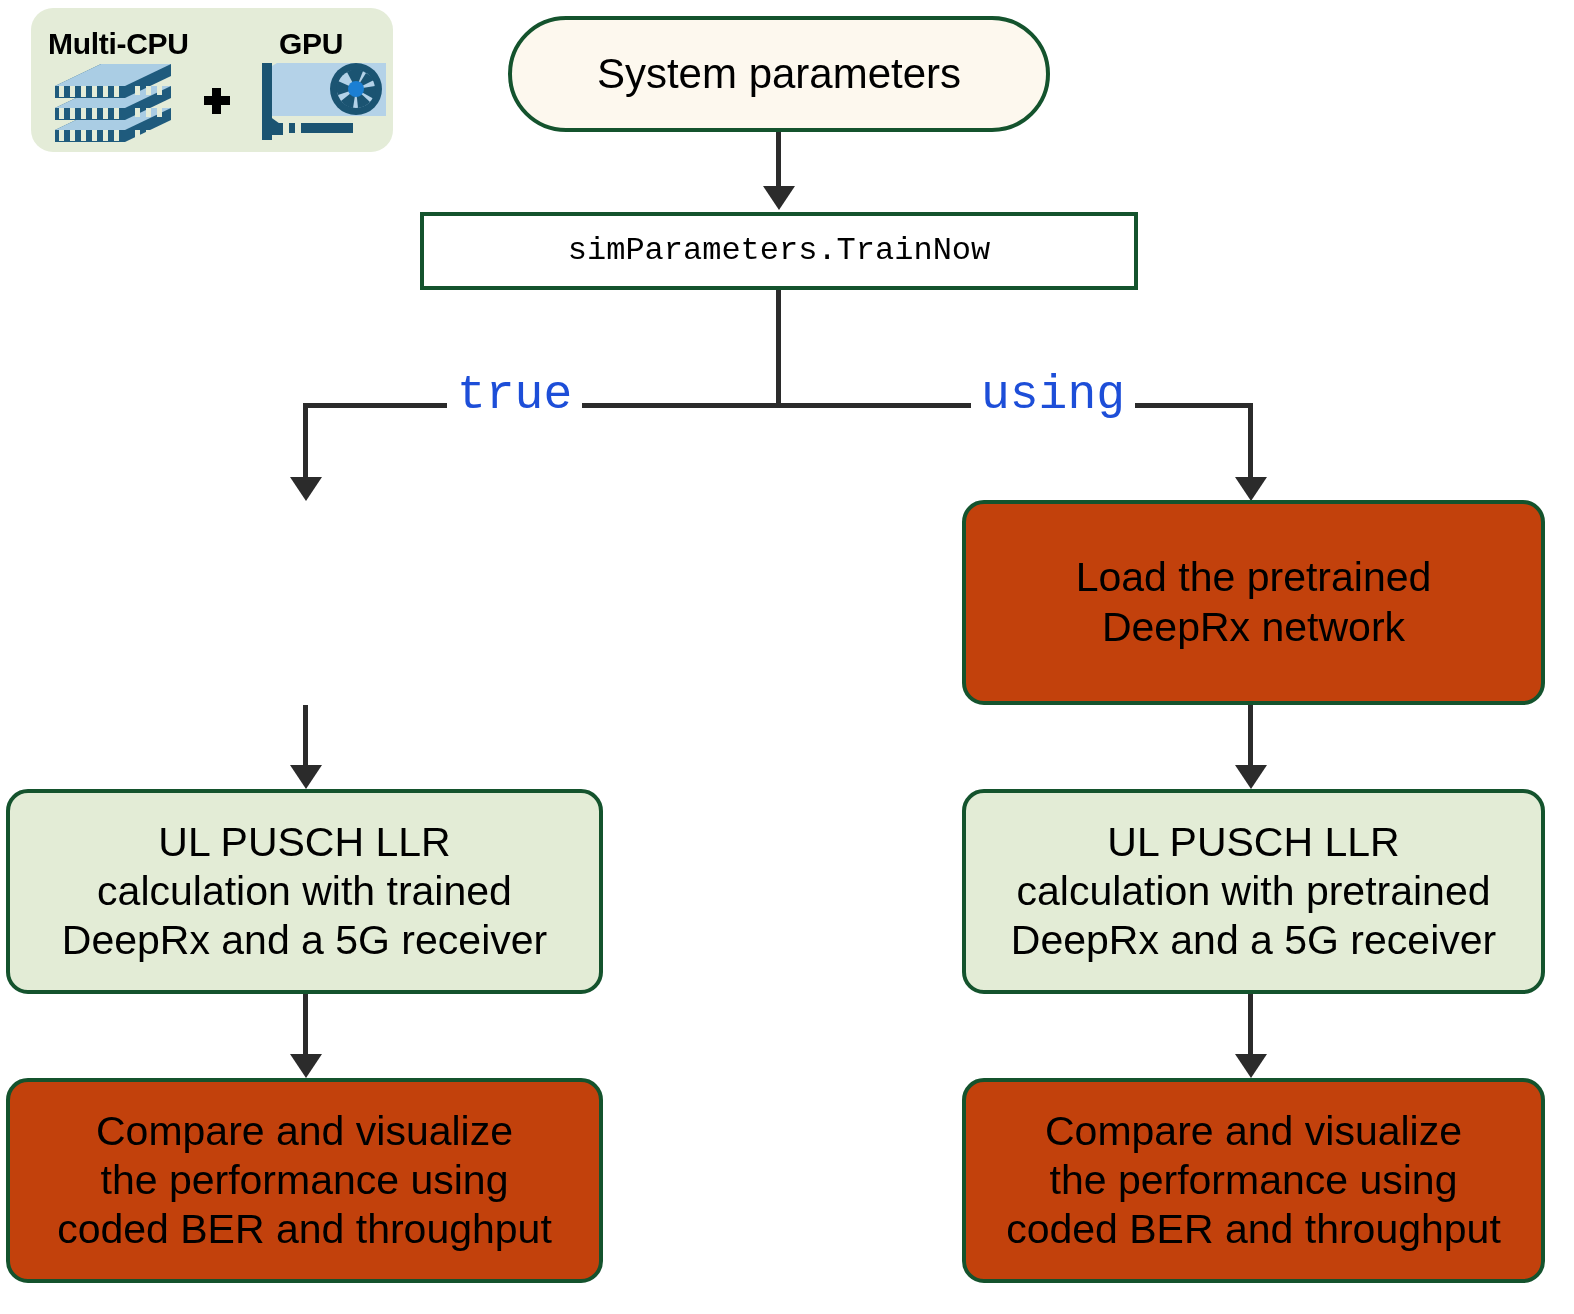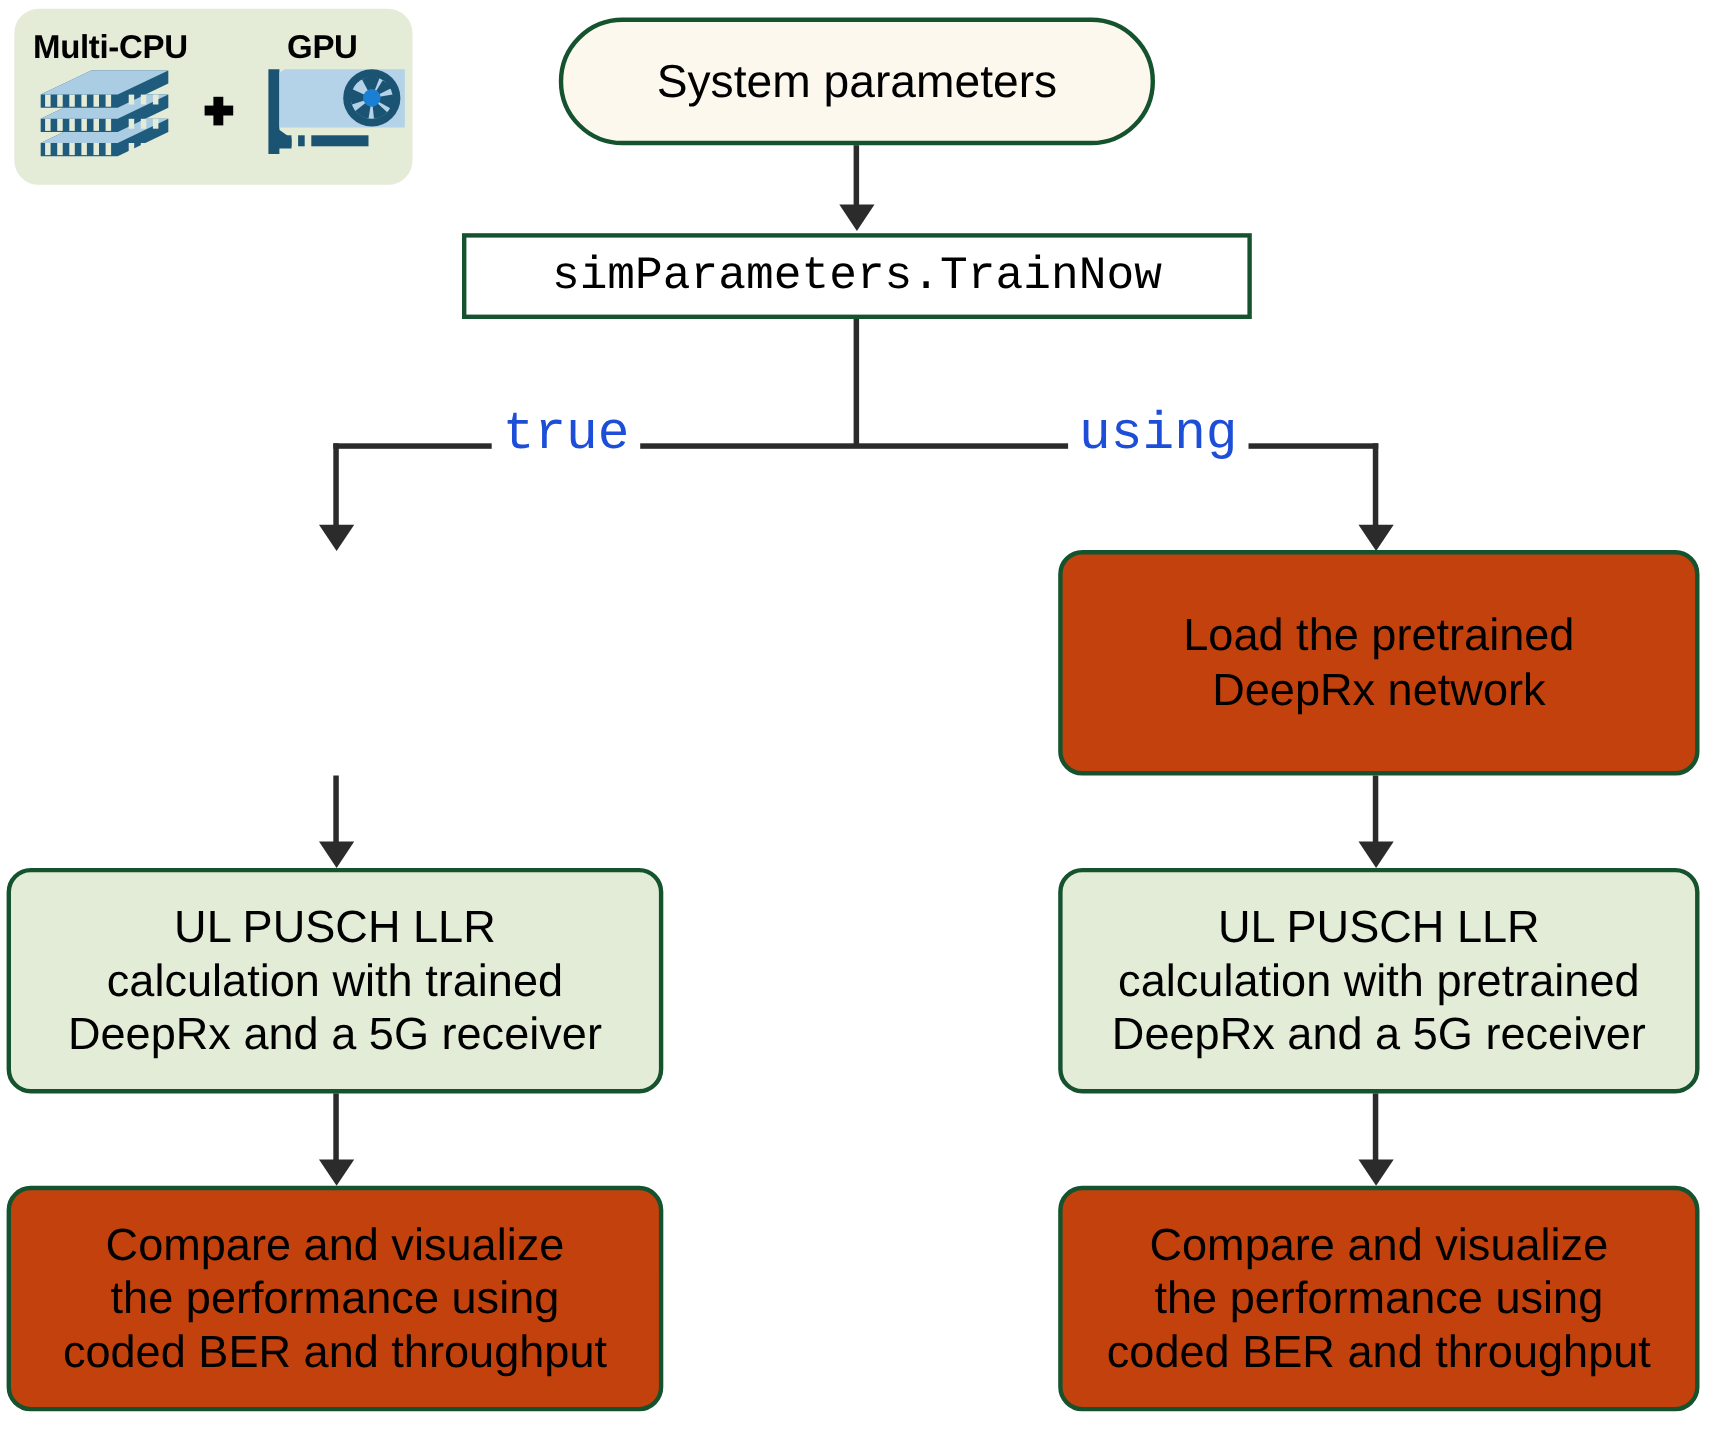--- a/index.html
+++ b/index.html
@@ -14,24 +14,24 @@
     position: relative;
     width: 1574px;
     height: 1314px;
     background: #ffffff;
     overflow: hidden;
   }
 
   
   .hw-badge {
     position: absolute;
-    left: 13px;
+    left: 31px;
     top: 8px;
     width: 362px;
-    height: 160px;
+    height: 144px;
     background: #e4ecd8;
     border-radius: 22px;
     box-sizing: border-box;
   }
   .hw-label {
     position: absolute;
     font-family: "Liberation Sans", sans-serif;
     font-weight: bold;
     font-size: 30px;
     color: #000000;
@@ -68,21 +68,21 @@
 
   .node.terminal {
     background: #fdf8ee;
     border-radius: 60px;
     font-size: 42px;
   }
   .node.condition {
     background: #ffffff;
     border-radius: 0;
     font-family: "Liberation Mono", monospace;
-    font-size: 42px;
+    font-size: 32px;
     border-width: 4px;
   }
   .node.process {
     border-radius: 22px;
     font-size: 41px;
   }
   .node.process.green  { background: #e3ecd6; }
   .node.process.cream  { background: #c2410c; }
 
   

